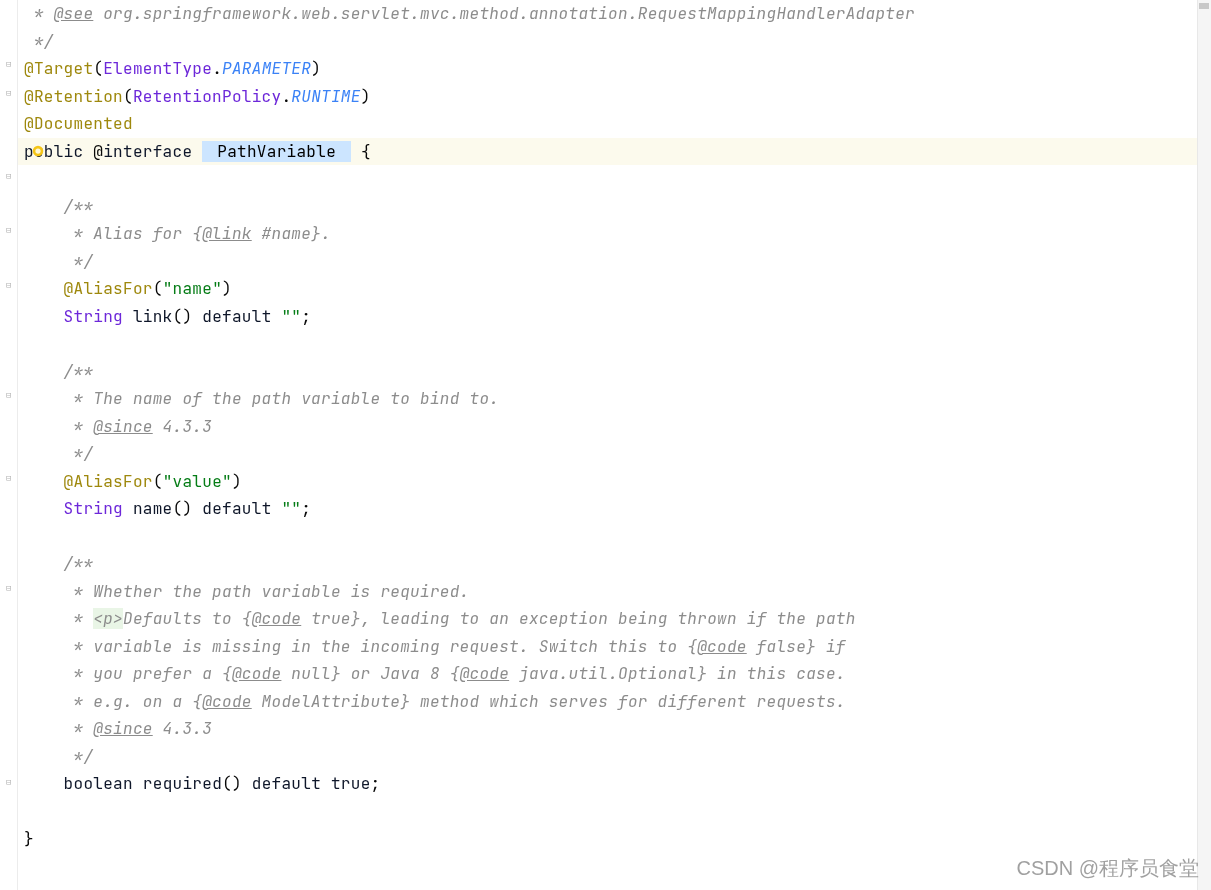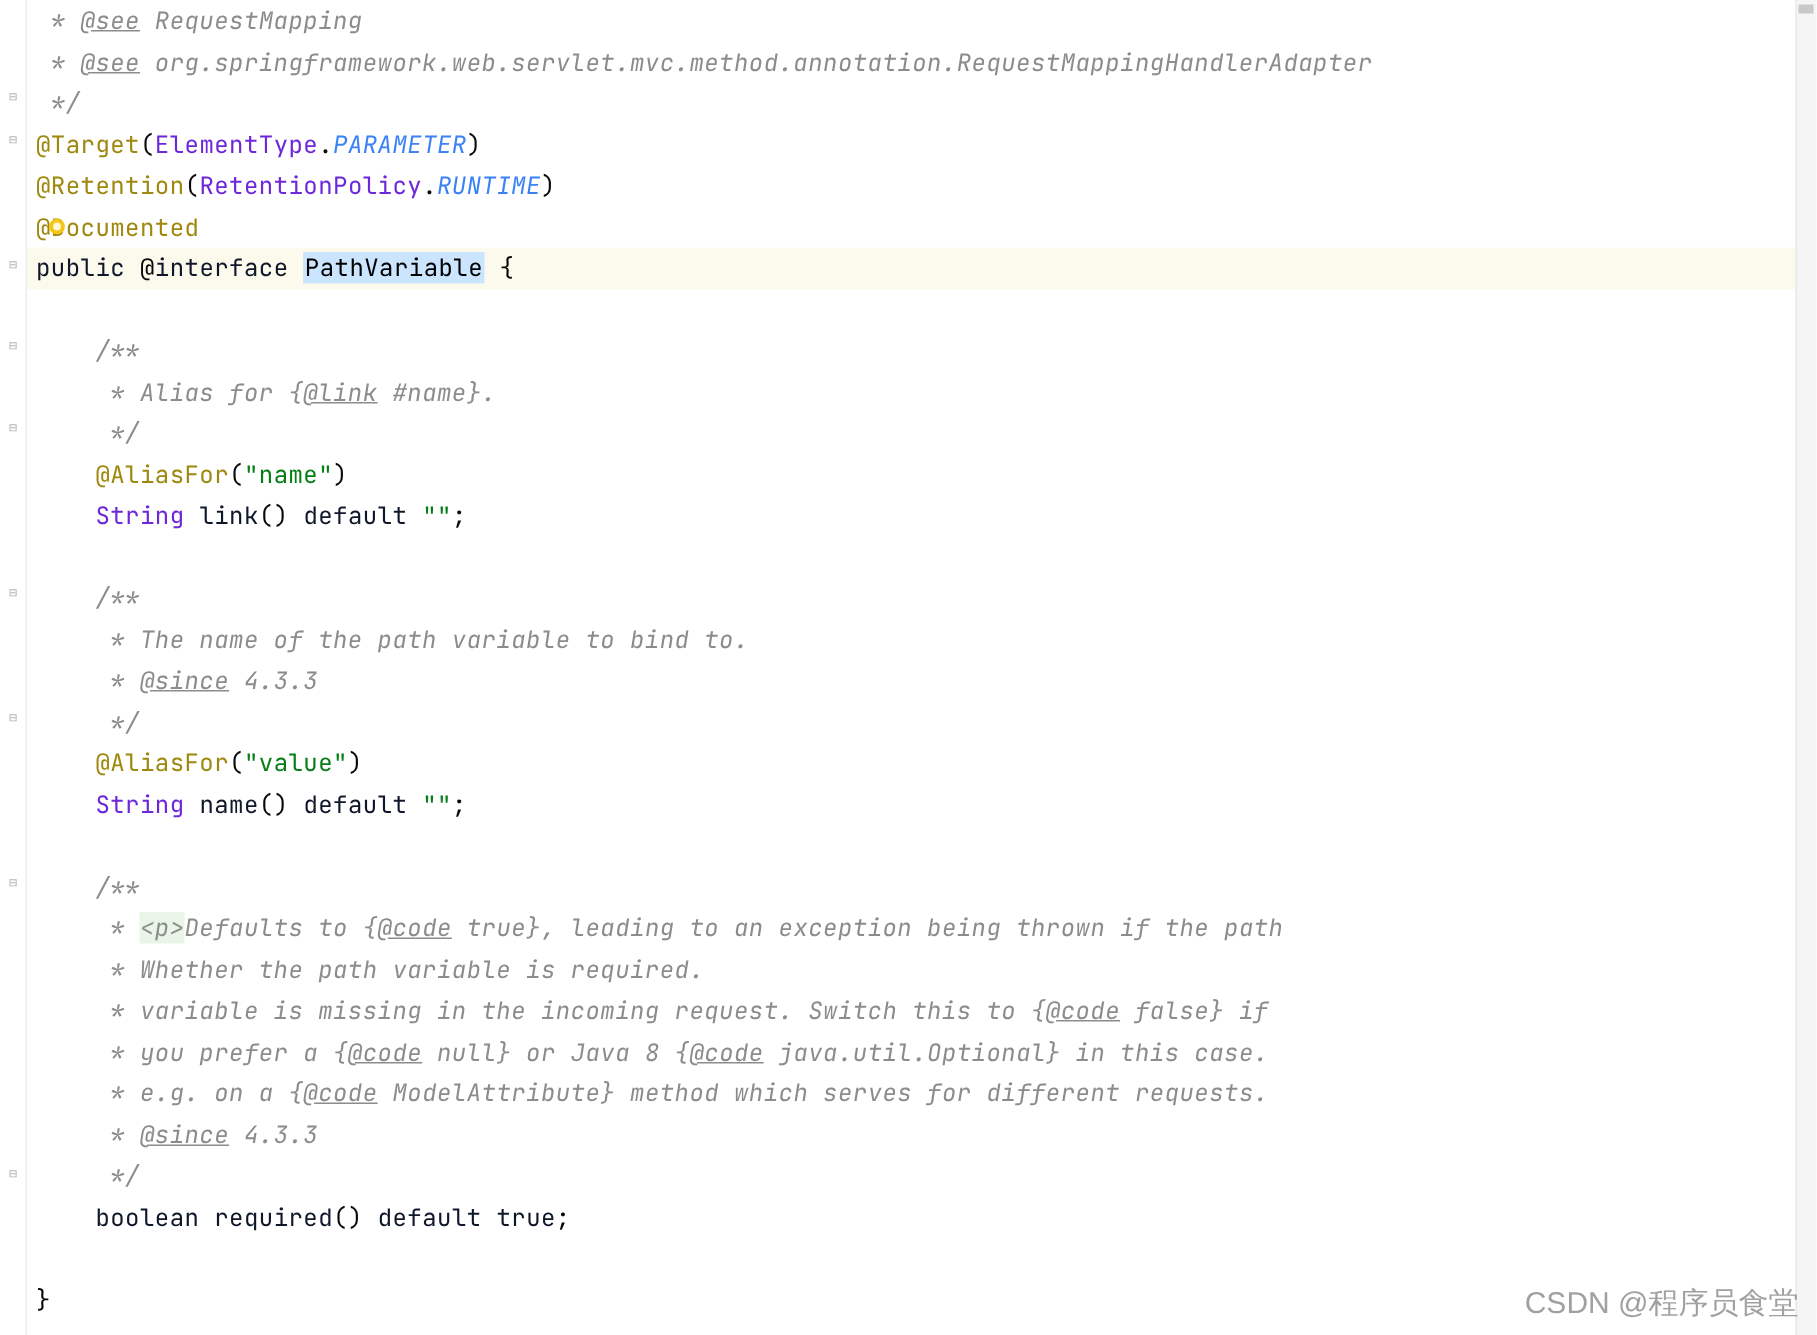--- a/index.html
+++ b/index.html
@@ -52,21 +52,21 @@
       margin-left: -6px;
       padding-left: 6px;
     }
     .comment { color: #8c8c8c; font-style: italic; }
     .comment-tag { color: #8c8c8c; font-style: italic; text-decoration: underline; }
     .annotation { color: #9e880d; text-align: center; }
     .keyword { color: #0f172a; }
     .string { color: #067d17; }
     .class-ref { color: #6d28d9; }
     .static-member { color: #3b82f6; font-style: italic; }
-    .highlighted-name { background: #cce5ff; color: #000000; padding: 0 1px; }
+    .highlighted-name { background: #cce5ff; color: #000000; padding: 0 15px; }
     .hl-tag { background: #e9f5e6; font-style: italic; color: #8c8c8c;}
     .bulb {
       position: absolute;
       left: 31px;
       top: 142px;
       width: 14px;
       height: 14px;
       z-index: 5;
     }
     .bulb-svg { width: 14px; height: 14px; }
@@ -112,21 +112,20 @@
   </div>
 
   <div class="bulb">
     <svg class="bulb-svg" viewBox="0 0 16 16">
         <circle cx="8" cy="8" r="6" fill="#f5c518"></circle>
         <circle cx="8" cy="8" r="3" fill="#fff8d6"></circle>
       </svg>
   </div>
 
   <div class="code-area">
-    <div class="line"><span class="comment"> * </span><span class="comment-tag">@see</span><span class="comment"> RequestMapping</span></div>
     <div class="line"><span class="comment"> * </span><span class="comment-tag">@see</span><span class="comment"> org.springframework.web.servlet.mvc.method.annotation.RequestMappingHandlerAdapter</span></div>
     <div class="line"><span class="comment"> */</span></div>
     <div class="line"><span class="annotation">@Target</span><span>(</span><span class="class-ref">ElementType</span><span>.</span><span class="static-member">PARAMETER</span><span>)</span></div>
     <div class="line"><span class="annotation">@Retention</span><span>(</span><span class="class-ref">RetentionPolicy</span><span>.</span><span class="static-member">RUNTIME</span><span>)</span></div>
     <div class="line"><span class="annotation">@Documented</span></div>
     <div class="line line-highlight"><span class="keyword">public</span><span> @</span><span class="keyword">interface</span><span> </span><span class="highlighted-name">PathVariable</span><span> {</span></div>
     <div class="line"></div>
     <div class="line"><span class="comment">    /**</span></div>
     <div class="line"><span class="comment">     * Alias for {</span><span class="comment-tag">@link</span><span class="comment"> #name}.</span></div>
     <div class="line"><span class="comment">     */</span></div>
@@ -134,22 +133,22 @@
     <div class="line"><span>    </span><span class="class-ref">String</span><span> </span><span class="keyword">link</span><span>()</span><span> </span><span class="keyword">default</span><span> </span><span class="string">""</span><span>;</span></div>
     <div class="line"></div>
     <div class="line"><span class="comment">    /**</span></div>
     <div class="line"><span class="comment">     * The name of the path variable to bind to.</span></div>
     <div class="line"><span class="comment">     * </span><span class="comment-tag">@since</span><span class="comment"> 4.3.3</span></div>
     <div class="line"><span class="comment">     */</span></div>
     <div class="line"><span>    </span><span class="annotation">@AliasFor</span><span>(</span><span class="string">"value"</span><span>)</span></div>
     <div class="line"><span>    </span><span class="class-ref">String</span><span> </span><span class="keyword">name</span><span>()</span><span> </span><span class="keyword">default</span><span> </span><span class="string">""</span><span>;</span></div>
     <div class="line"></div>
     <div class="line"><span class="comment">    /**</span></div>
+    <div class="line"><span class="comment">     * Whether the path variable is required.</span></div>
     <div class="line"><span class="comment">     * </span><span class="hl-tag">&lt;p&gt;</span><span class="comment">Defaults to {</span><span class="comment-tag">@code</span><span class="comment"> true}, leading to an exception being thrown if the path</span></div>
-    <div class="line"><span class="comment">     * Whether the path variable is required.</span></div>
     <div class="line"><span class="comment">     * variable is missing in the incoming request. Switch this to {</span><span class="comment-tag">@code</span><span class="comment"> false} if</span></div>
     <div class="line"><span class="comment">     * you prefer a {</span><span class="comment-tag">@code</span><span class="comment"> null} or Java 8 {</span><span class="comment-tag">@code</span><span class="comment"> java.util.Optional} in this case.</span></div>
     <div class="line"><span class="comment">     * e.g. on a {</span><span class="comment-tag">@code</span><span class="comment"> ModelAttribute} method which serves for different requests.</span></div>
     <div class="line"><span class="comment">     * </span><span class="comment-tag">@since</span><span class="comment"> 4.3.3</span></div>
     <div class="line"><span class="comment">     */</span></div>
     <div class="line"><span>    </span><span class="keyword">boolean</span><span> </span><span class="keyword">required</span><span>()</span><span> </span><span class="keyword">default</span><span> </span><span class="keyword">true</span><span>;</span></div>
     <div class="line"></div>
     <div class="line"><span>}</span></div>
   </div>
 

